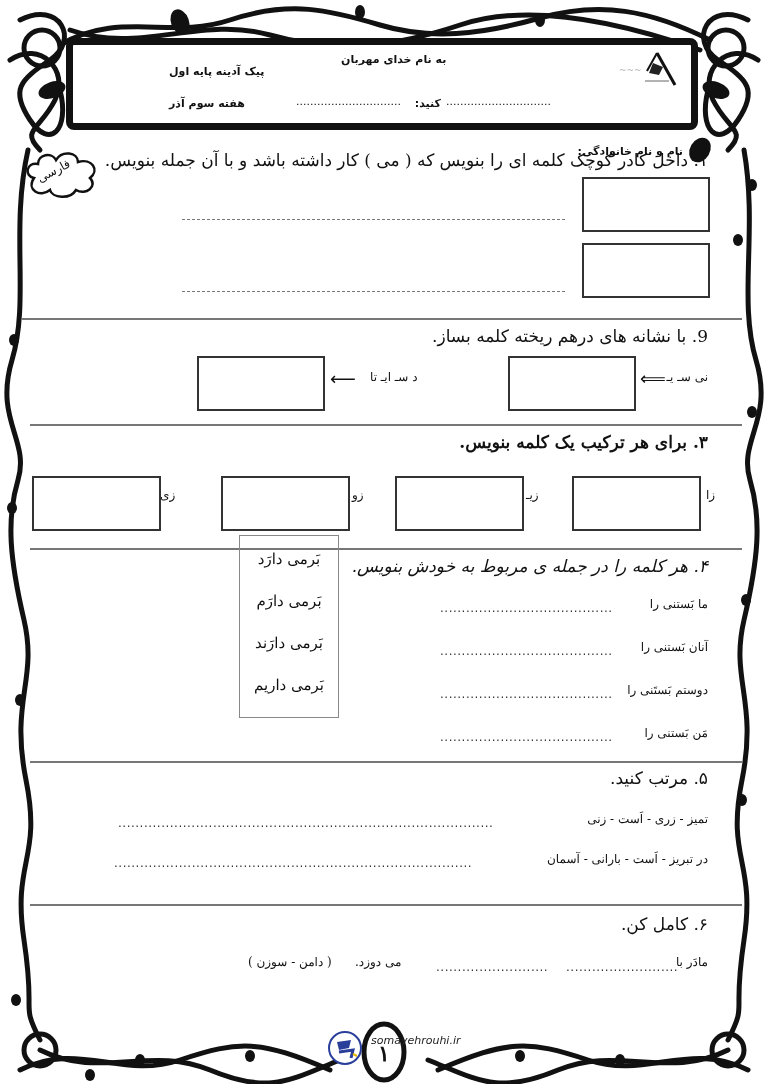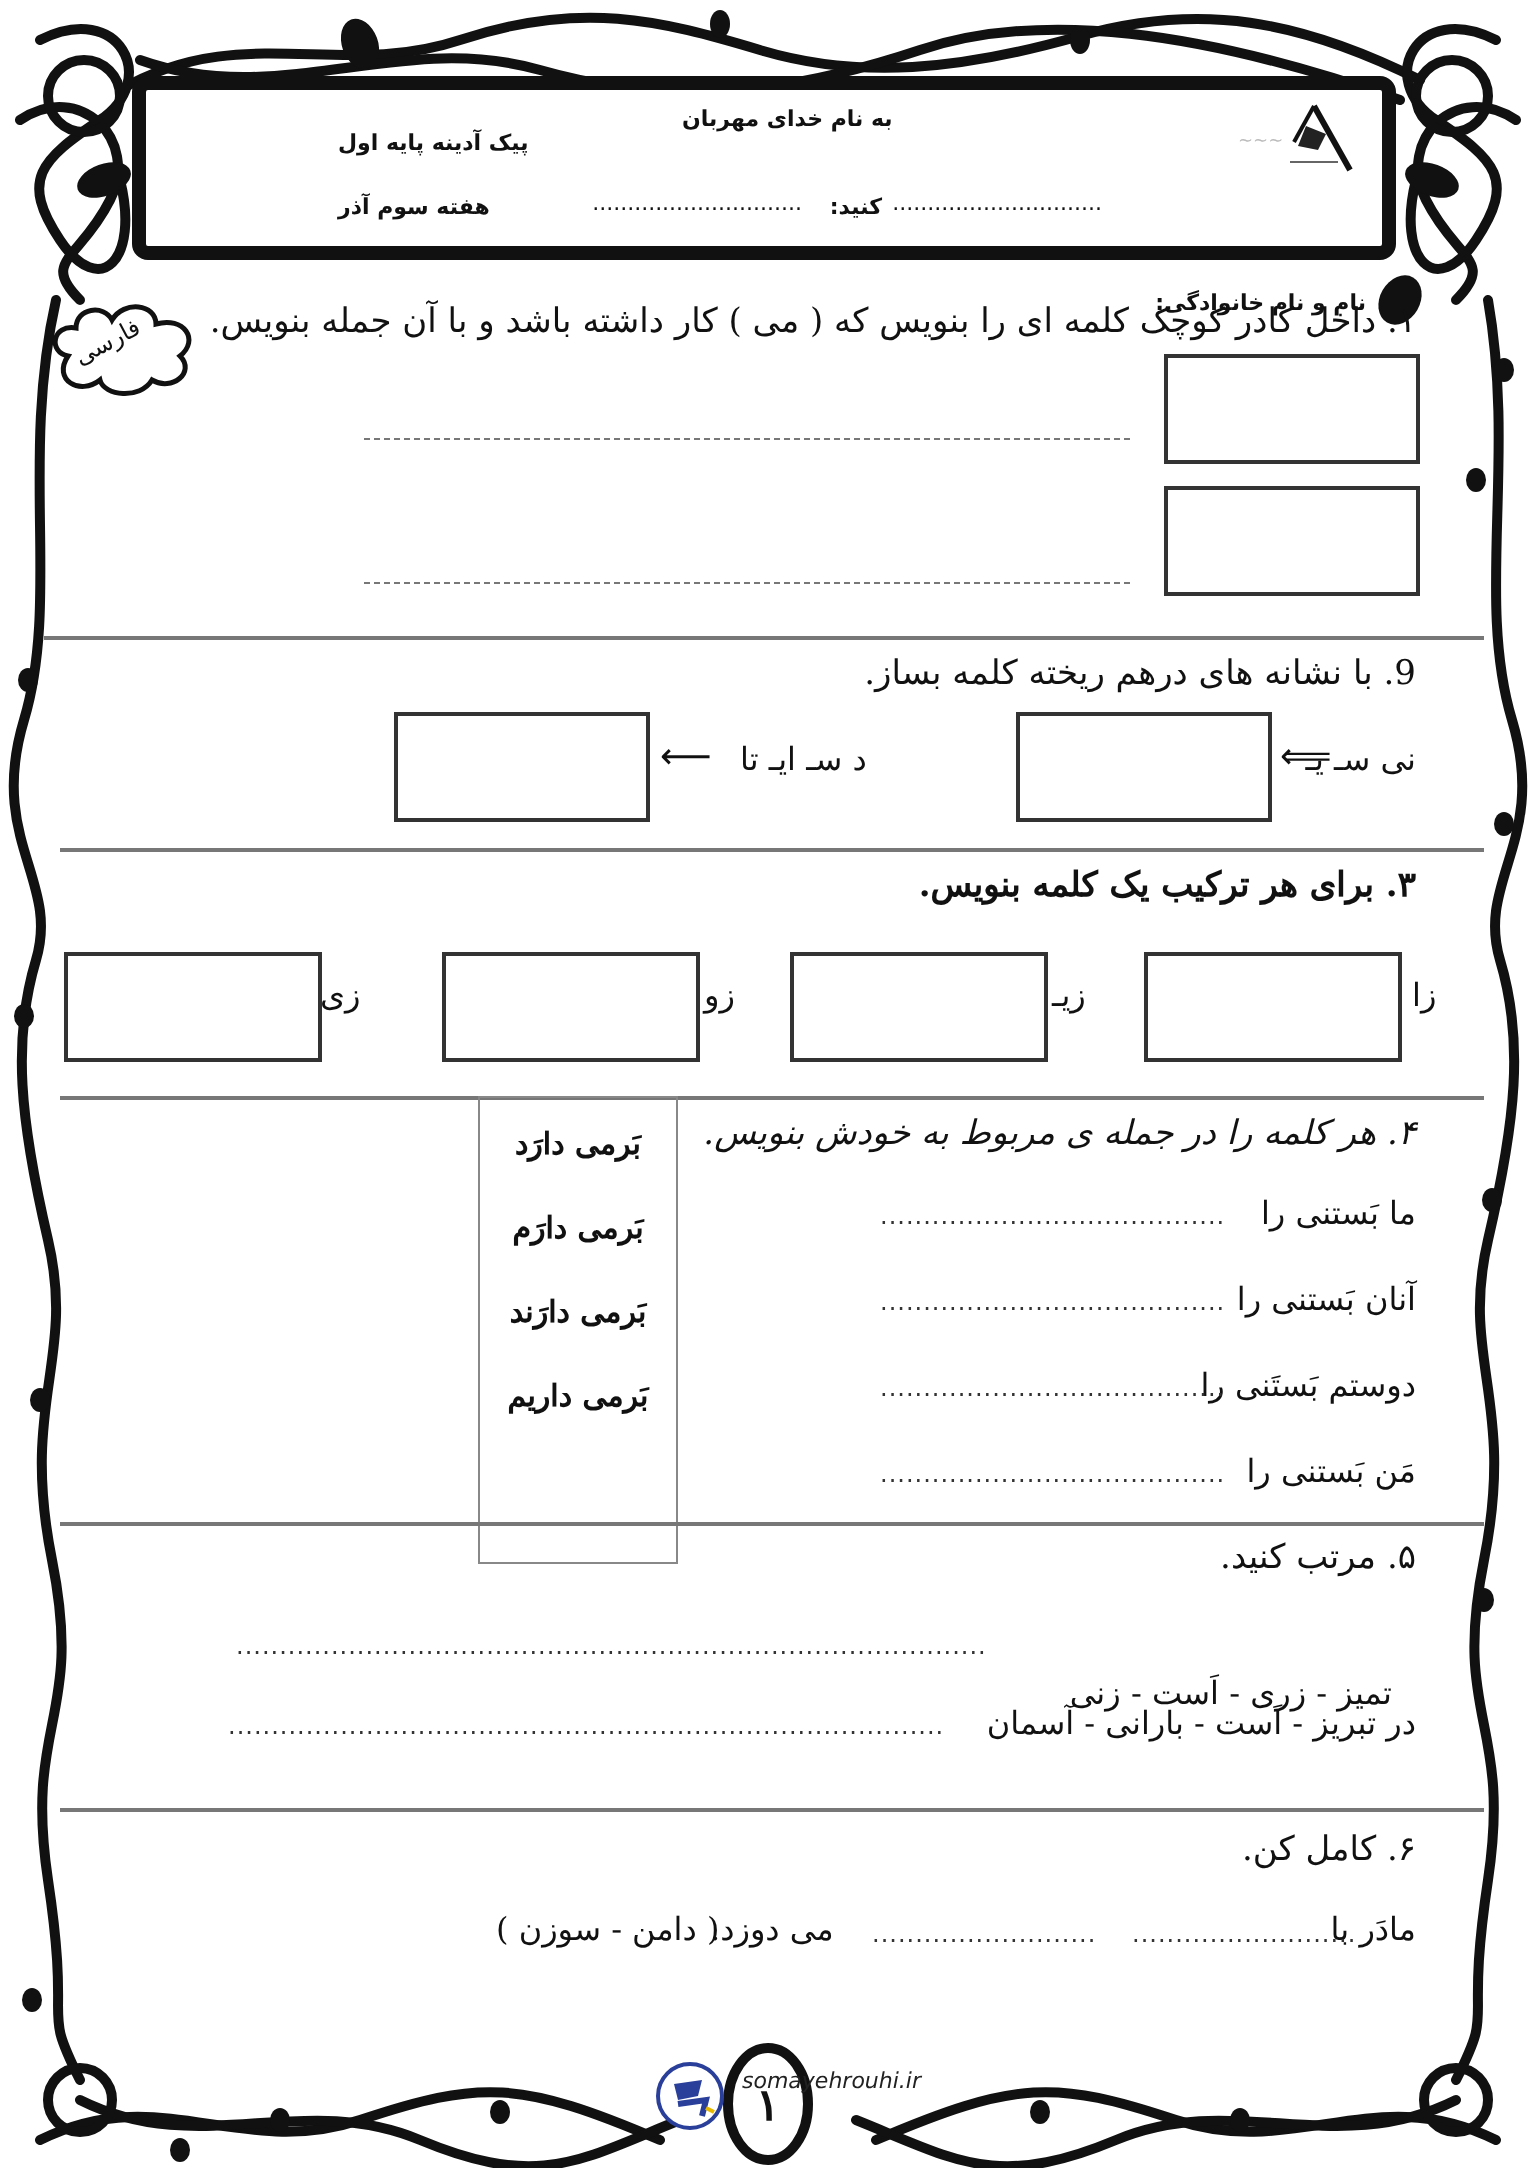--- a/index.html
+++ b/index.html
@@ -15,31 +15,31 @@
     .header-box {
       position: absolute; left: 66px; top: 38px; width: 632px; height: 92px;
       border: 7px solid #111; border-radius: 8px; background: #fff;
     }
     .header-box .t { position: absolute; font-family: "DejaVu Sans", sans-serif; font-weight: bold; font-size: 11px; white-space: nowrap; }
 
     .logo { position: absolute; right: 12px; top: 6px; width: 62px; height: 36px; }
 
     
     .q { position: absolute; right: 60px; font-family: "DejaVu Serif", serif; font-size: 17px; direction: rtl; white-space: nowrap; }
-    .lbl { position: absolute; font-family: "DejaVu Serif", serif; font-size: 16px; direction: rtl; white-space: nowrap; }
+    .lbl { position: absolute; font-family: "DejaVu Serif", serif; font-size: 12px; direction: rtl; white-space: nowrap; }
     .box { position: absolute; border: 2px solid #333; background: #fff; }
     .sep { position: absolute; height: 2px; background: #777; }
     .dashline { position: absolute; border-top: 1.5px dashed #777; height: 0; }
     .dots { position: absolute; font-family: "DejaVu Sans", sans-serif; font-size: 12px; color: #333; letter-spacing: 0.5px; white-space: nowrap; }
     .arrow { position: absolute; font-size: 18px; font-family: "DejaVu Sans", sans-serif; }
 
     .cloud { position: absolute; left: 22px; top: 148px; width: 80px; height: 52px; }
     .cloud-label { position: absolute; left: 36px; top: 164px; font-family: "DejaVu Serif", serif; font-size: 12px; transform: rotate(-28deg); direction: rtl; }
 
-    .wordbox { position: absolute; left: 239px; top: 548px; width: 100px; height: 234px; border: 1.5px solid #888; font-weight: bold; }
+    .wordbox { position: absolute; left: 239px; top: 535px; width: 100px; height: 183px; border: 1.5px solid #888; }
     .wordbox .w { position: absolute; left: 0; width: 100%; text-align: center; font-family: "DejaVu Serif", serif; font-size: 15px; direction: rtl; }
 
     .footer-site { position: absolute; left: 371px; top: 1034px; font-family: "DejaVu Sans", sans-serif; font-size: 11px; color: #222; font-style: italic; }
   </style>
 </head>
 <body>
 
 <svg id="frame" viewBox="0 0 768 1084" xmlns="http://www.w3.org/2000/svg">
   <g fill="none" stroke="#111" stroke-width="5" stroke-linecap="round">
 
@@ -157,21 +157,21 @@
 <span class="lbl" style="right:60px; top:640px;">آنان بَستنی را</span>
 <span class="dots" style="left:440px; top:644px;">........................................</span>
 <span class="lbl" style="right:60px; top:683px;">دوستم بَستَنی را</span>
 <span class="dots" style="left:440px; top:687px;">........................................</span>
 <span class="lbl" style="right:60px; top:726px;">مَن بَستنی را</span>
 <span class="dots" style="left:440px; top:730px;">........................................</span>
 
 <div class="sep" style="left:30px; top:761px; width:712px;"></div>
 
 <div class="q" style="top:768px;">۵. مرتب کنید.</div>
-<span class="lbl" style="right:72px; top:812px;margin-top:25px;">تمیز - زری - اَست - زنی</span>
+<span class="lbl" style="right:60px; top:812px;">تمیز - زری - اَست - زنی</span>
 <span class="dots" style="left:118px; top:816px;">.......................................................................................</span>
 <span class="lbl" style="right:60px; top:852px;">در تبریز - اَست - بارانی - آسمان</span>
 <span class="dots" style="left:114px; top:856px;">...................................................................................</span>
 
 <div class="sep" style="left:30px; top:904px; width:712px;"></div>
 
 <div class="q" style="top:914px;">۶. کامل کن.</div>
 <span class="lbl" style="right:60px; top:955px;">مادَر با</span>
 <span class="dots" style="left:566px; top:960px;">..........................</span>
 <span class="dots" style="left:436px; top:960px;">..........................</span>

